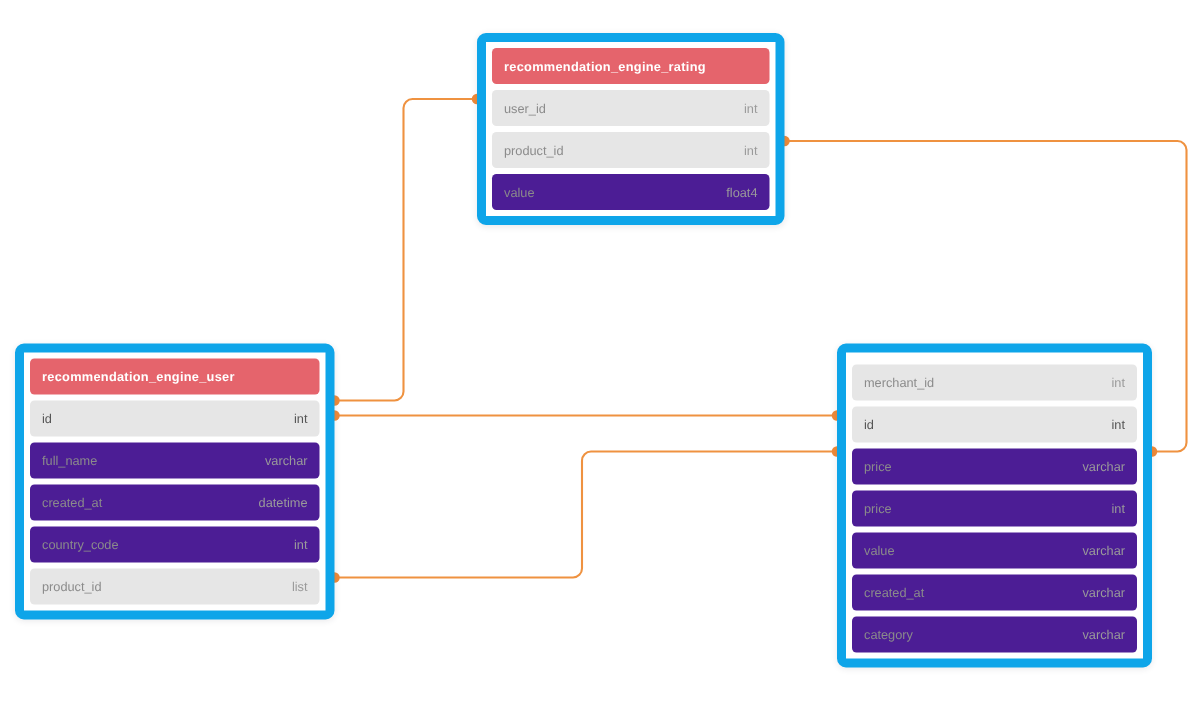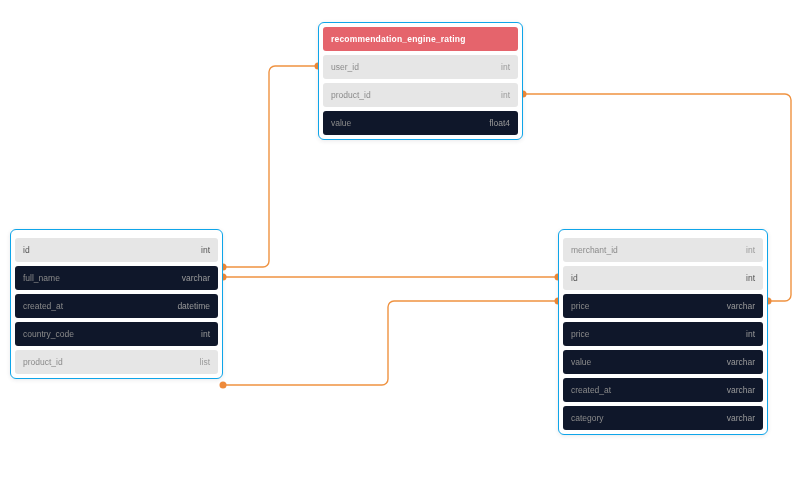--- a/index.html
+++ b/index.html
@@ -7,32 +7,32 @@
     width:800px;height:483px;position:relative;overflow:hidden;
     background:#ffffff;
     font-family:"Liberation Sans", sans-serif;
   }
   .wires{position:absolute;left:0;top:0;width:800px;height:483px;z-index:1}
   .wires path{fill:none;stroke:#EF9240;stroke-width:1.4}
   .wires circle{fill:#EE8A3A;stroke:none}
 
   .tbl{
     position:absolute;z-index:2;box-sizing:border-box;
-    background:#ffffff;border:1px solid #0ea5e9;border-radius:6px;
+    background:#ffffff;border:6px solid #0ea5e9;border-radius:6px;
     padding:4px;box-shadow:0 1px 4px rgba(40,40,60,0.10);
   }
   .thead{
     height:24px;line-height:24px;border-radius:3px;
     background:#e5646c;color:#ffffff;
     font-size:8.5px;font-weight:bold;letter-spacing:.2px;
     padding:0 8px;white-space:nowrap;overflow:hidden;
   }
   .row{
     height:24px;line-height:24px;margin-top:4px;border-radius:3px;
-    background:#0f172a;color:#8b8b8b;font-size:8.5px;
+    background:#4c1d95;color:#8b8b8b;font-size:8.5px;
     display:flex;justify-content:space-between;align-items:center;
     padding:0 8px;white-space:nowrap;
   }
   .row.hl{background:#e6e6e6}
   .row.pk{font-weight:normal;color:#545454}
   .row .ft{color:#9a9a9a;text-align:left}
   .row.pk .ft{color:#545454}
 </style>
 </head>
 <body>
@@ -64,20 +64,23 @@
     <span class="fn">product_id</span>
     <span class="ft">int</span>
   </div>
   <div class="row">
     <span class="fn">value</span>
     <span class="ft">float4</span>
   </div>
 </div>
 
 <div class="tbl" style="left:10px;top:229px;width:213px;">
+  <div class="thead">
+    <span>recommendation_engine_user</span>
+  </div>
   <div class="row hl pk">
     <span class="fn">id</span>
     <span class="ft">int</span>
   </div>
   <div class="row">
     <span class="fn">full_name</span>
     <span class="ft">varchar</span>
   </div>
   <div class="row">
     <span class="fn">created_at</span>

